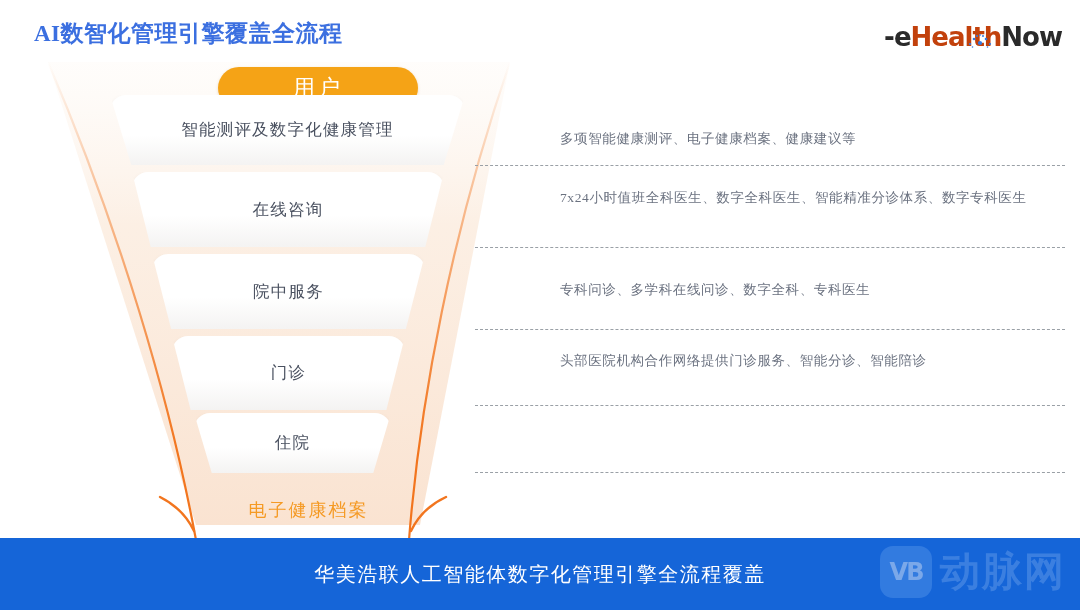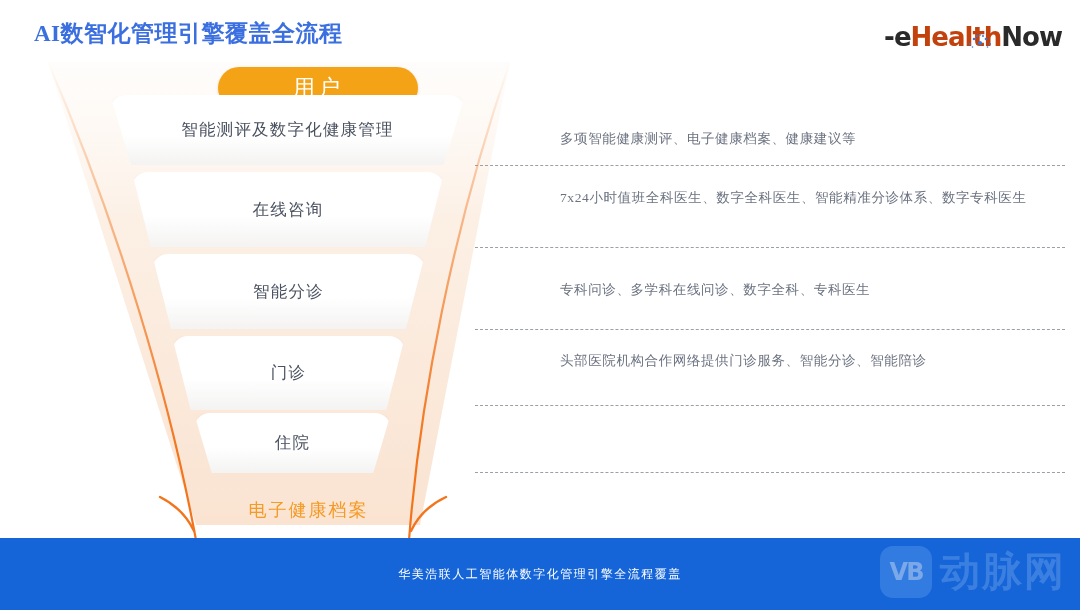--- a/index.html
+++ b/index.html
@@ -103,21 +103,21 @@
   .v5 { top:472px; }
 
   
   .footer {
     position:absolute; left:0; bottom:0; width:1080px; height:72px;
     background:#1565d8;
   }
   .footer-text {
     position:absolute; left:0; top:0; width:1080px; height:72px;
     display:flex; align-items:center; justify-content:center;
-    color:#ffffff; font-size:12px; letter-spacing:1.5px;
+    color:#ffffff; font-size:20px; letter-spacing:1.5px;
   }
   .watermark {
     position:absolute; right:14px; top:8px;
     display:flex; align-items:center; gap:8px;
     opacity:.55;
   }
   .wm-badge {
     width:52px; height:52px; border-radius:13px;
     background:#4b8de8;
     display:flex; align-items:center; justify-content:center;
@@ -190,21 +190,21 @@
   <div class="stage s1">
     <div class="cardbg"></div>
     <span class="lbl">智能测评及数字化健康管理</span>
   </div>
   <div class="stage s2">
     <div class="cardbg"></div>
     <span class="lbl">在线咨询</span>
   </div>
   <div class="stage s3">
     <div class="cardbg"></div>
-    <span class="lbl">智能分诊</span>
+    <span class="lbl">院中服务</span>
   </div>
   <div class="stage s4">
     <div class="cardbg"></div>
     <span class="lbl">门诊</span>
   </div>
   <div class="stage s5">
     <div class="cardbg"></div>
     <span class="lbl">住院</span>
   </div>
 

